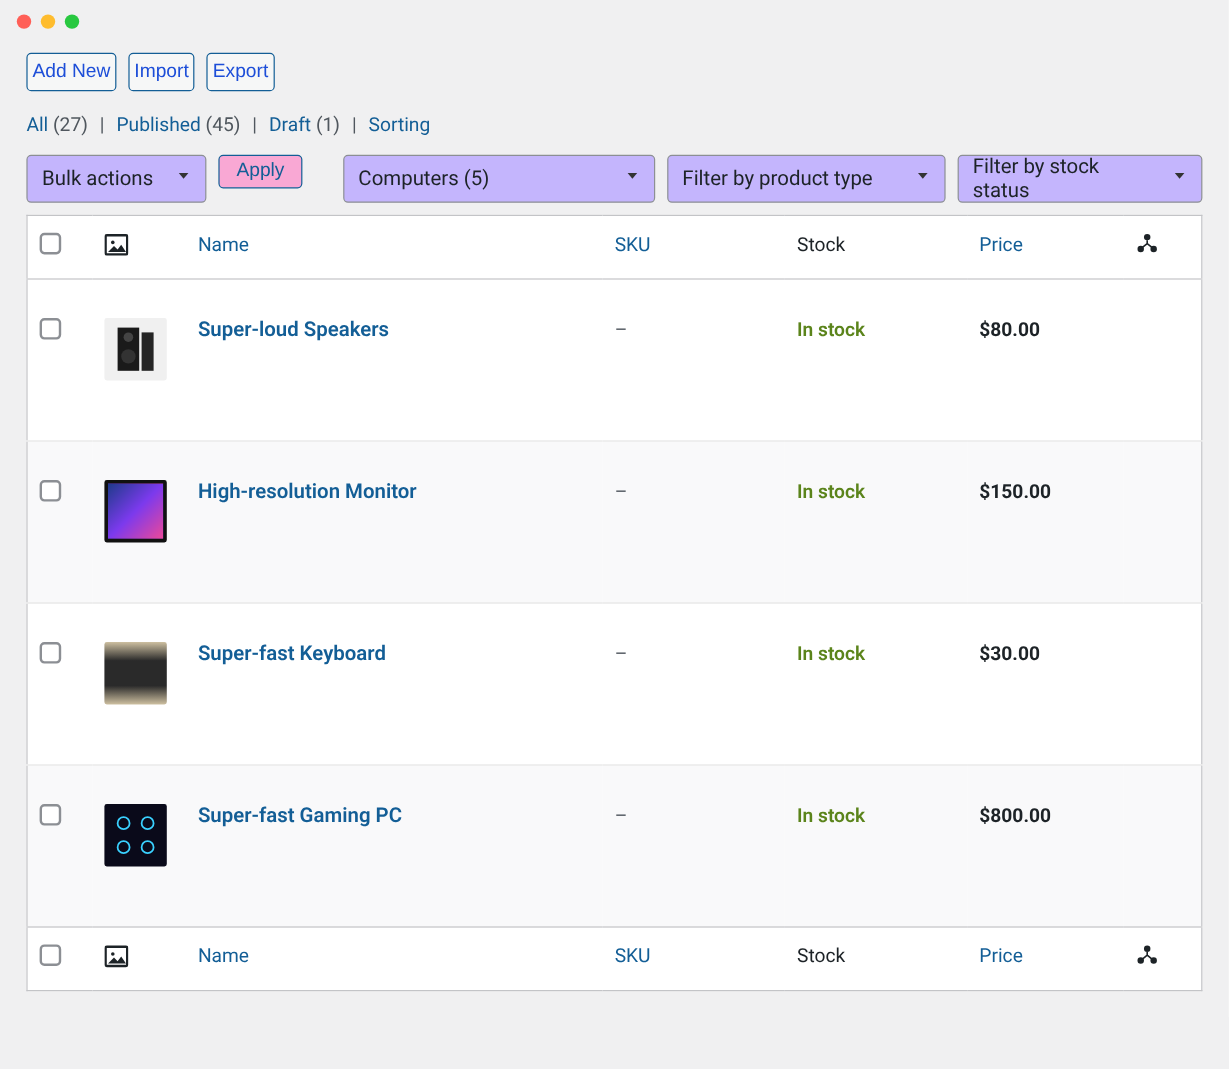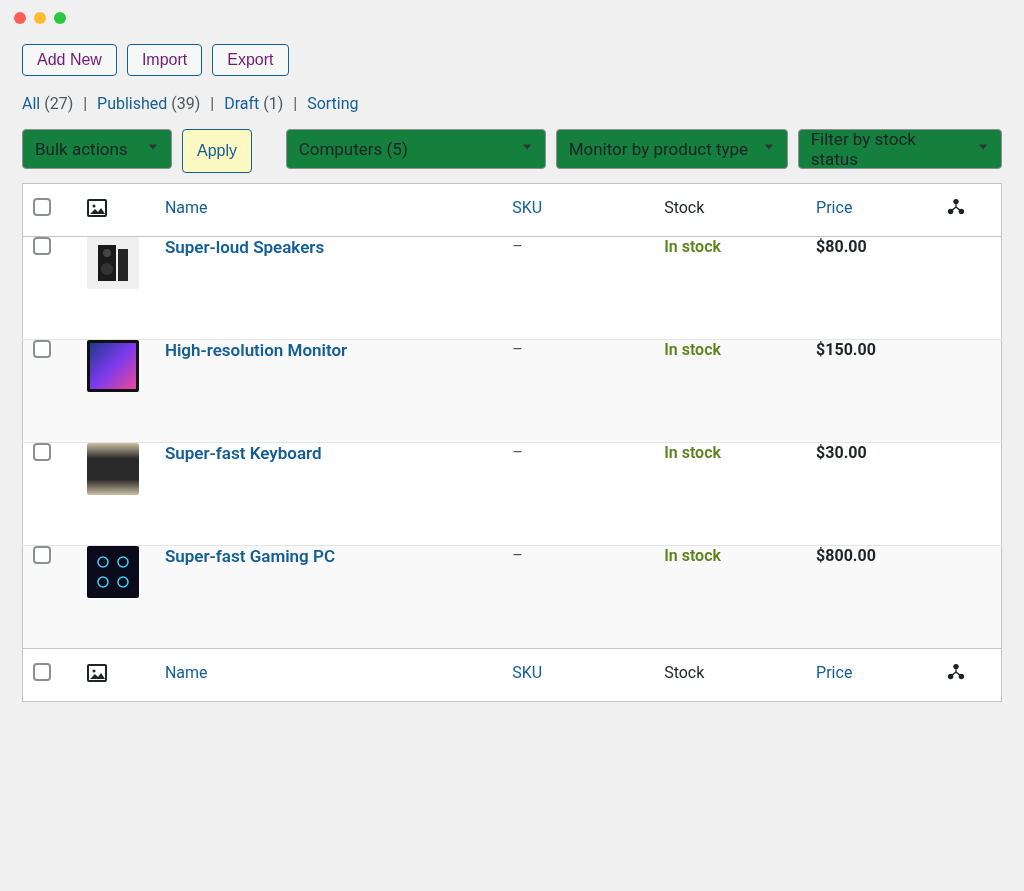--- a/index.html
+++ b/index.html
@@ -32,23 +32,23 @@
   }
   .page-title {
     font-size: 32px;
     font-weight: 400;
     margin: 0 6px 0 0;
     color: #1d2327;
   }
   .btn-outline {
     border: 1px solid #135e96;
     background: #f6f7f7;
-    color: #701a75;
+    color: #1d4ed8;
     font-size: 16px;
-    padding: 6px 14px;
+    padding: 6px 4px;
     border-radius: 4px;
     cursor: pointer;
   }
 
   .subsubsub {
     font-size: 16px;
     margin: 10px 0 16px 0;
     color: #50575e;
   }
   .subsubsub a { color: #135e96; text-decoration: none; cursor: pointer; }
@@ -60,39 +60,39 @@
     gap: 10px;
     margin-bottom: 10px;
   }
   .tablenav.top .spacer { width: 14px; }
   .select-wrap {
     position: relative;
     display: inline-flex;
     align-items: center;
     border: 1px solid #8c8f94;
     border-radius: 4px;
-    background: #15803d;
+    background: #c4b5fd;
     height: 40px;
     padding: 0 38px 0 12px;
     font-size: 17px;
     cursor: pointer;
   }
   .select-wrap.wide { min-width: 260px; }
   .select-wrap.med { min-width: 232px; }
   .select-wrap.sm { min-width: 150px; }
   .select-wrap .chevron {
     position: absolute; right: 10px; top: 50%; transform: translateY(-50%);
     color: #333;
   }
   .btn-apply {
     border: 1px solid #135e96;
-    background: #fef9c3;
+    background: #f9a8d4;
     color: #135e96;
     font-size: 16px;
-    height: 44px;
+    height: 28px;
     padding: 0 14px;
     border-radius: 4px;
     cursor: pointer;
   }
 
   table.products {
     width: 100%;
     border-collapse: collapse;
     background: #fff;
     border: 1px solid #c3c4c7;
@@ -106,21 +106,21 @@
   table.products thead th, table.products tfoot th {
     font-weight: 400;
     color: #135e96;
     border-bottom: 1px solid #c3c4c7;
     padding-top: 14px; padding-bottom: 14px;
   }
   table.products tfoot th { border-top: 1px solid #c3c4c7; border-bottom: none; }
   table.products thead th.static, table.products tfoot th.static { color: #1d2327; }
   table.products tbody tr { border-bottom: 1px solid #e5e5e5; }
   table.products tbody tr:nth-child(even) { background: #f9f9fa; }
-  table.products tbody td { padding-top: 0; padding-bottom: 50px; }
+  table.products tbody td { padding-top: 32px; padding-bottom: 50px; }
   td.col-cb, th.col-cb { width: 50px; padding-left: 18px; }
   td.col-thumb, th.col-thumb { width: 70px; text-align: center; }
   td.col-name, th.col-name { width: 320px; }
   td.col-sku, th.col-sku { width: 140px; }
   td.col-stock, th.col-stock { width: 140px; }
   td.col-price, th.col-price { width: 120px; font-weight: bold; }
   td.col-cat, th.col-cat { width: 60px; text-align: center; }
 
   .checkbox {
     width: 18px; height: 18px; border: 2px solid #8c8f94;
@@ -157,21 +157,21 @@
     <button class="btn-outline">Add New</button>
     <button class="btn-outline">Import</button>
     <button class="btn-outline">Export</button>
   </div>
 
   <div class="subsubsub">
     <a>All</a>
     <span class="count">(27)</span>
     <span class="sep">|</span>
     <a>Published</a>
-    <span class="count">(39)</span>
+    <span class="count">(45)</span>
     <span class="sep">|</span>
     <a>Draft</a>
     <span class="count">(1)</span>
     <span class="sep">|</span>
     <a>Sorting</a>
   </div>
 
   <div class="tablenav top">
     <div class="select-wrap sm">
       <span>Bulk actions</span>
@@ -185,21 +185,21 @@
     <div class="spacer"></div>
     <div class="select-wrap wide">
       <span>Computers  (5)</span>
       <span class="chevron">
         <svg class="chev" viewBox="0 0 20 20">
             <path d="M5 7l5 6 5-6z" fill="#333"></path>
           </svg>
       </span>
     </div>
     <div class="select-wrap med">
-      <span>Monitor by product type</span>
+      <span>Filter by product type</span>
       <span class="chevron">
         <svg class="chev" viewBox="0 0 20 20">
             <path d="M5 7l5 6 5-6z" fill="#333"></path>
           </svg>
       </span>
     </div>
     <div class="select-wrap">
       <span>Filter by stock status</span>
       <span class="chevron">
         <svg class="chev" viewBox="0 0 20 20">

